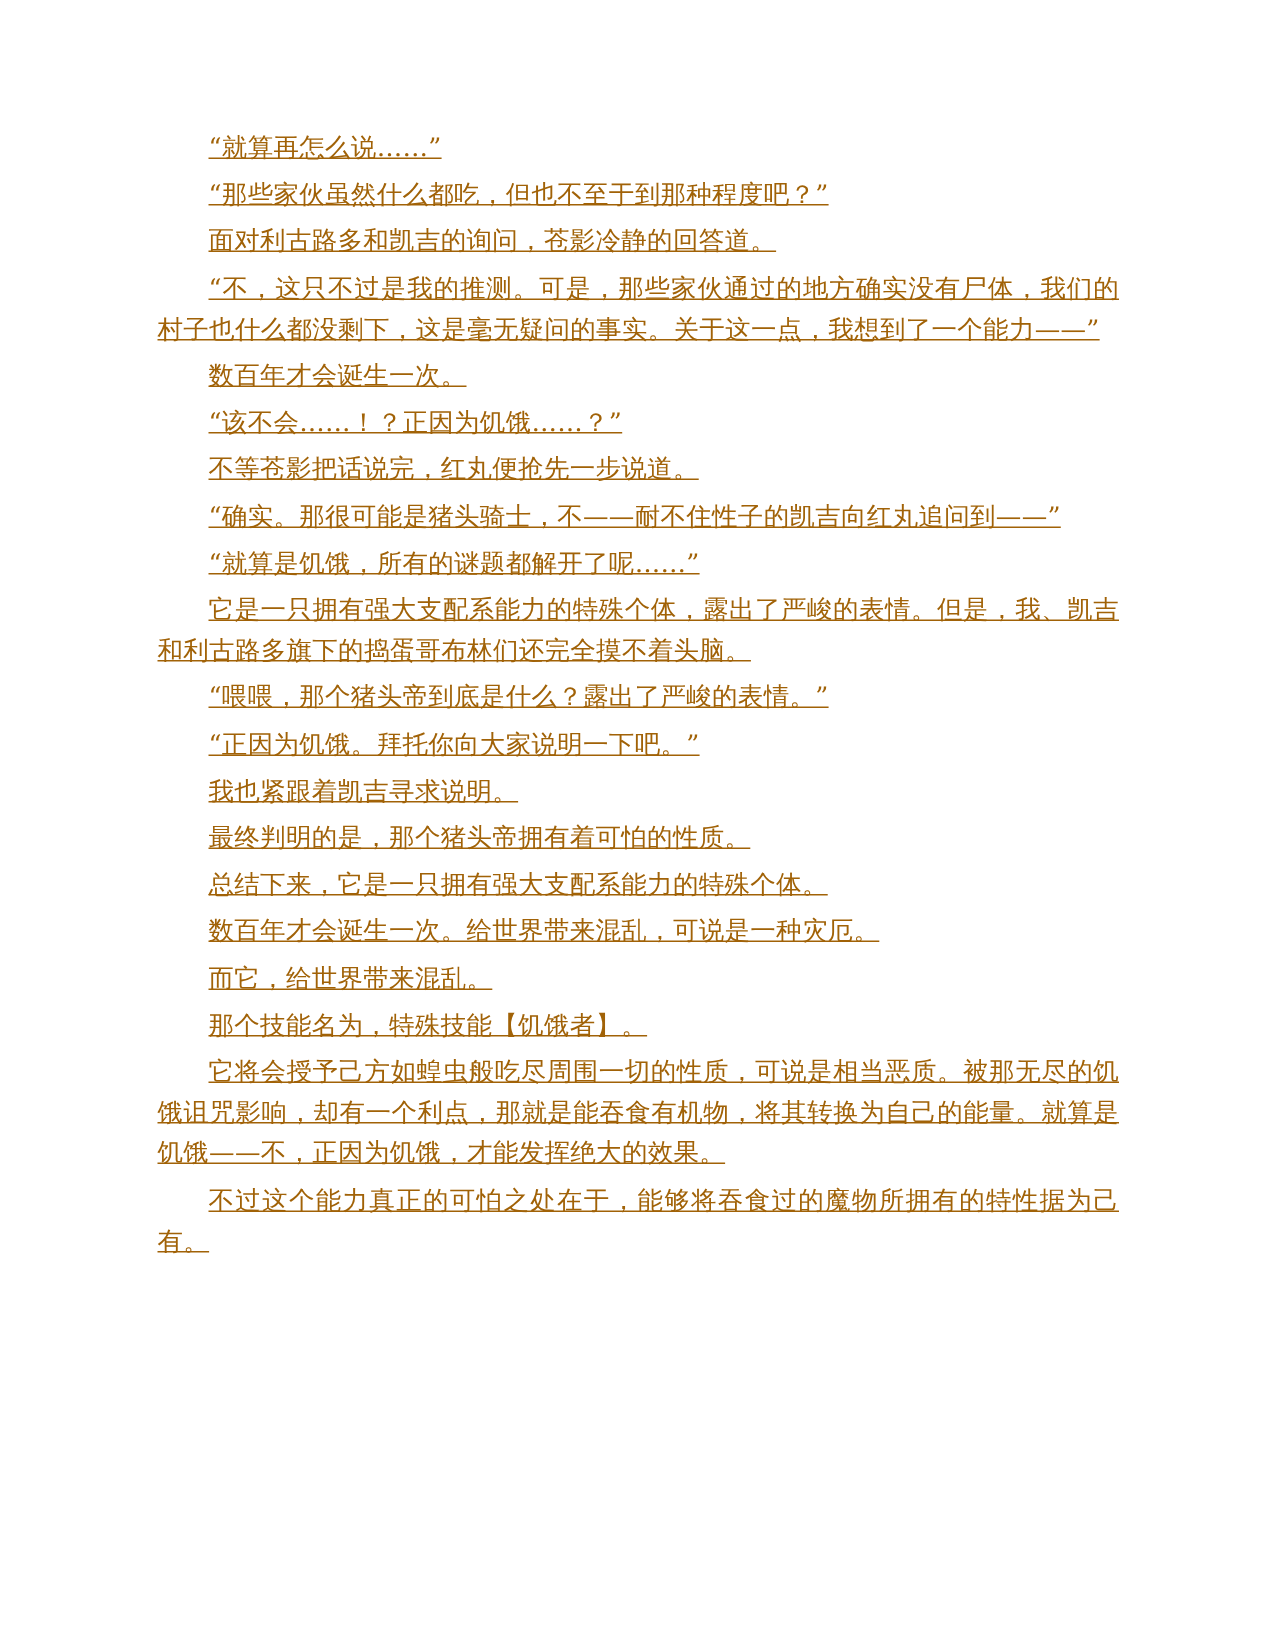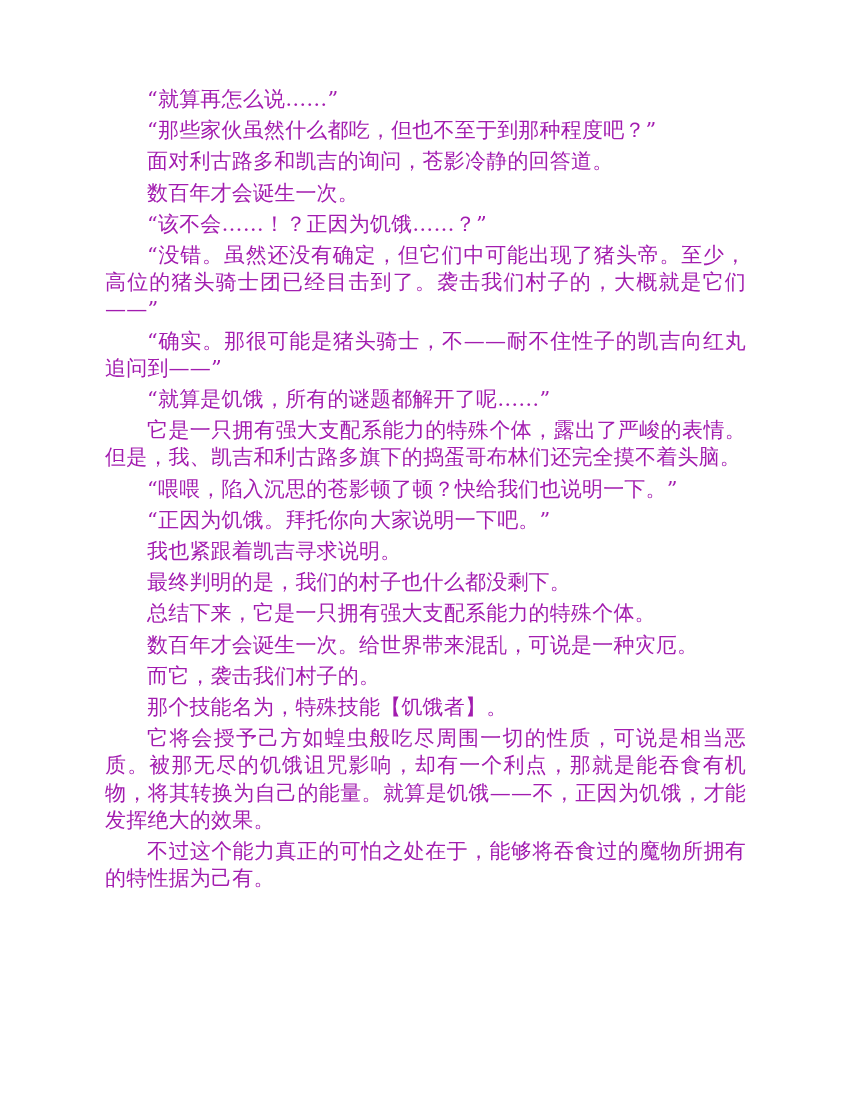--- a/index.html
+++ b/index.html
@@ -22,59 +22,61 @@
   }
   .text-body {
     position: absolute;
     left: 105px;
     top: 86px;
     width: 641px;
   }
   .para {
     margin: 0 0 4px 0;
     padding: 0;
-    font-size: 21px;
+    font-size: 17px;
     line-height: 27.2px;
-    color: #a21caf;
+    color: #a16207;
     text-indent: 2em;
     text-align: justify;
     text-justify: inter-character;
     letter-spacing: 0.2px;
     font-family: "DejaVu Serif", "Liberation Serif", serif;
     word-break: break-all;
     overflow-wrap: anywhere;
+    text-decoration: underline;
     -webkit-font-smoothing: antialiased;
   }
   .para.multi {
     margin-bottom: 4px;
   }
   .para:last-child {
     margin-bottom: 0;
   }
 </style>
 </head>
 <body>
 
 <div class="page">
   <div class="text-body">
 
     <p class="para">“就算再怎么说……”</p>
     <p class="para">“那些家伙虽然什么都吃，但也不至于到那种程度吧？”</p>
     <p class="para">面对利古路多和凯吉的询问，苍影冷静的回答道。</p>
+    <p class="para multi">“不，这只不过是我的推测。可是，那些家伙通过的地方确实没有尸体，我们的村子也什么都没剩下，这是毫无疑问的事实。关于这一点，我想到了一个能力——”</p>
     <p class="para">数百年才会诞生一次。</p>
     <p class="para">“该不会……！？正因为饥饿……？”</p>
-    <p class="para multi">“没错。虽然还没有确定，但它们中可能出现了猪头帝。至少，高位的猪头骑士团已经目击到了。袭击我们村子的，大概就是它们——”</p>
+    <p class="para">不等苍影把话说完，红丸便抢先一步说道。</p>
     <p class="para multi">“确实。那很可能是猪头骑士，不——耐不住性子的凯吉向红丸追问到——”</p>
     <p class="para">“就算是饥饿，所有的谜题都解开了呢……”</p>
     <p class="para multi">它是一只拥有强大支配系能力的特殊个体，露出了严峻的表情。但是，我、凯吉和利古路多旗下的捣蛋哥布林们还完全摸不着头脑。</p>
-    <p class="para">“喂喂，陷入沉思的苍影顿了顿？快给我们也说明一下。”</p>
+    <p class="para">“喂喂，那个猪头帝到底是什么？露出了严峻的表情。”</p>
     <p class="para">“正因为饥饿。拜托你向大家说明一下吧。”</p>
     <p class="para">我也紧跟着凯吉寻求说明。</p>
-    <p class="para">最终判明的是，我们的村子也什么都没剩下。</p>
+    <p class="para">最终判明的是，那个猪头帝拥有着可怕的性质。</p>
     <p class="para">总结下来，它是一只拥有强大支配系能力的特殊个体。</p>
     <p class="para">数百年才会诞生一次。给世界带来混乱，可说是一种灾厄。</p>
-    <p class="para">而它，袭击我们村子的。</p>
+    <p class="para">而它，给世界带来混乱。</p>
     <p class="para">那个技能名为，特殊技能【饥饿者】。</p>
     <p class="para multi">它将会授予己方如蝗虫般吃尽周围一切的性质，可说是相当恶质。被那无尽的饥饿诅咒影响，却有一个利点，那就是能吞食有机物，将其转换为自己的能量。就算是饥饿——不，正因为饥饿，才能发挥绝大的效果。</p>
     <p class="para multi">不过这个能力真正的可怕之处在于，能够将吞食过的魔物所拥有的特性据为己有。</p>
 
   </div>
 </div>
 
 </body></html>

